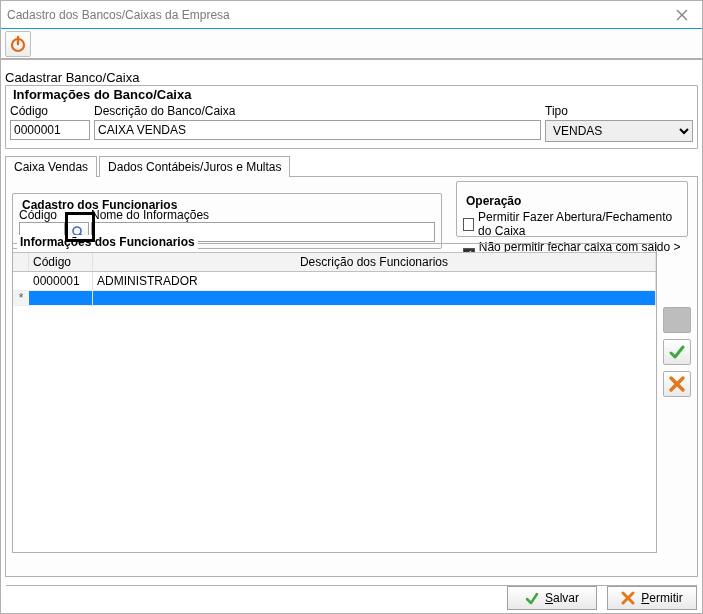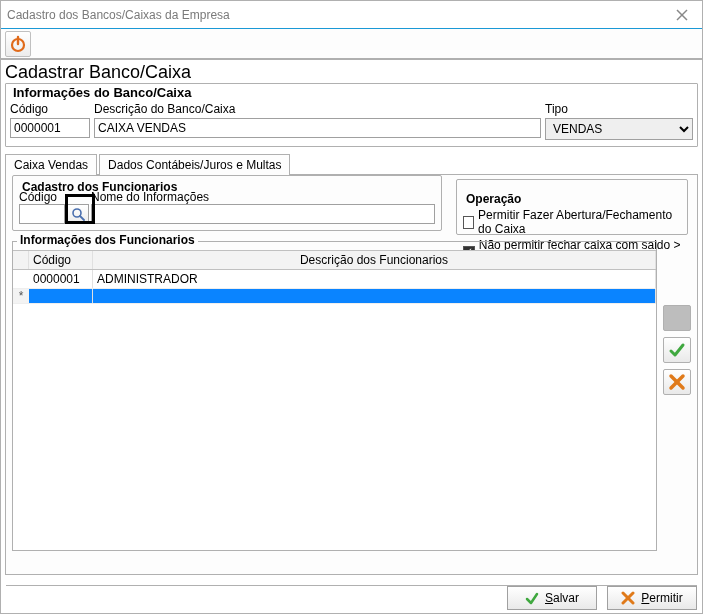--- a/index.html
+++ b/index.html
@@ -42,21 +42,22 @@
     width: 26px; height: 26px;
     border: 1px solid #c0c0c0;
     background: linear-gradient(#fff,#ececec);
     display: flex; align-items: center; justify-content: center;
     border-radius: 2px;
   }
   .hr-thin { border-top: 1px solid #b0b0b0; height:0; }
 
   .section-title {
     padding: 2px 4px 0 4px;
-    font-size: 18px;
+    font-size: 13px;
+    margin-top: 8px;
   }
   .info-box {
     margin: 0 4px;
     border: 1px solid #b0b0b0;
     border-radius: 1px;
     padding: 2px 4px 6px 4px;
   }
   .info-box .legend {
     font-weight: bold;
     margin-top: -10px;
@@ -117,21 +118,21 @@
     position: absolute;
     background: #fdfdfd;
   }
   .group .glegend {
     font-weight: bold;
     margin-top: -12px;
     background: #fdfdfd;
     display: inline-block;
     padding: 0 3px;
   }
-  .g-cadfunc { left: 6px; top: 0; width: 430px; height: 56px; }
+  .g-cadfunc { left: 6px; top: 16px; width: 430px; height: 56px; }
   .g-op { left: 450px; top: 4px; width: 232px; height: 56px; padding-top:12px;}
 
   .search-highlight {
     position: absolute;
     left: 52px; top: 18px;
     width: 30px; height: 30px;
     border: 3px solid #000;
     z-index: 10;
     pointer-events: none;
   }

